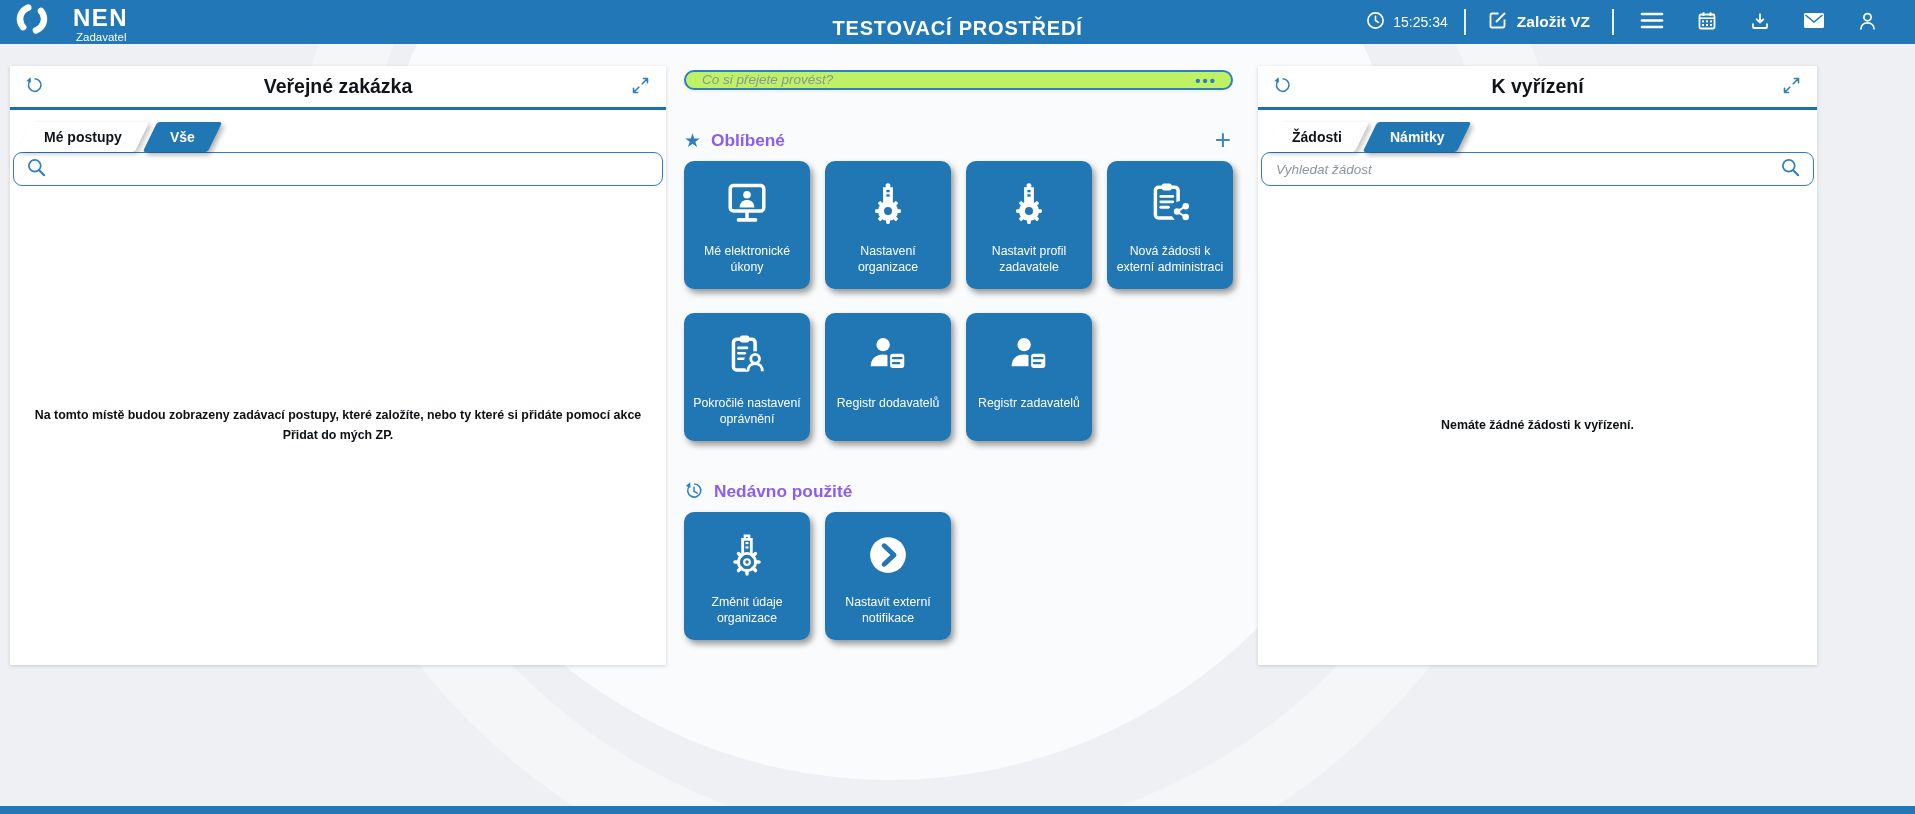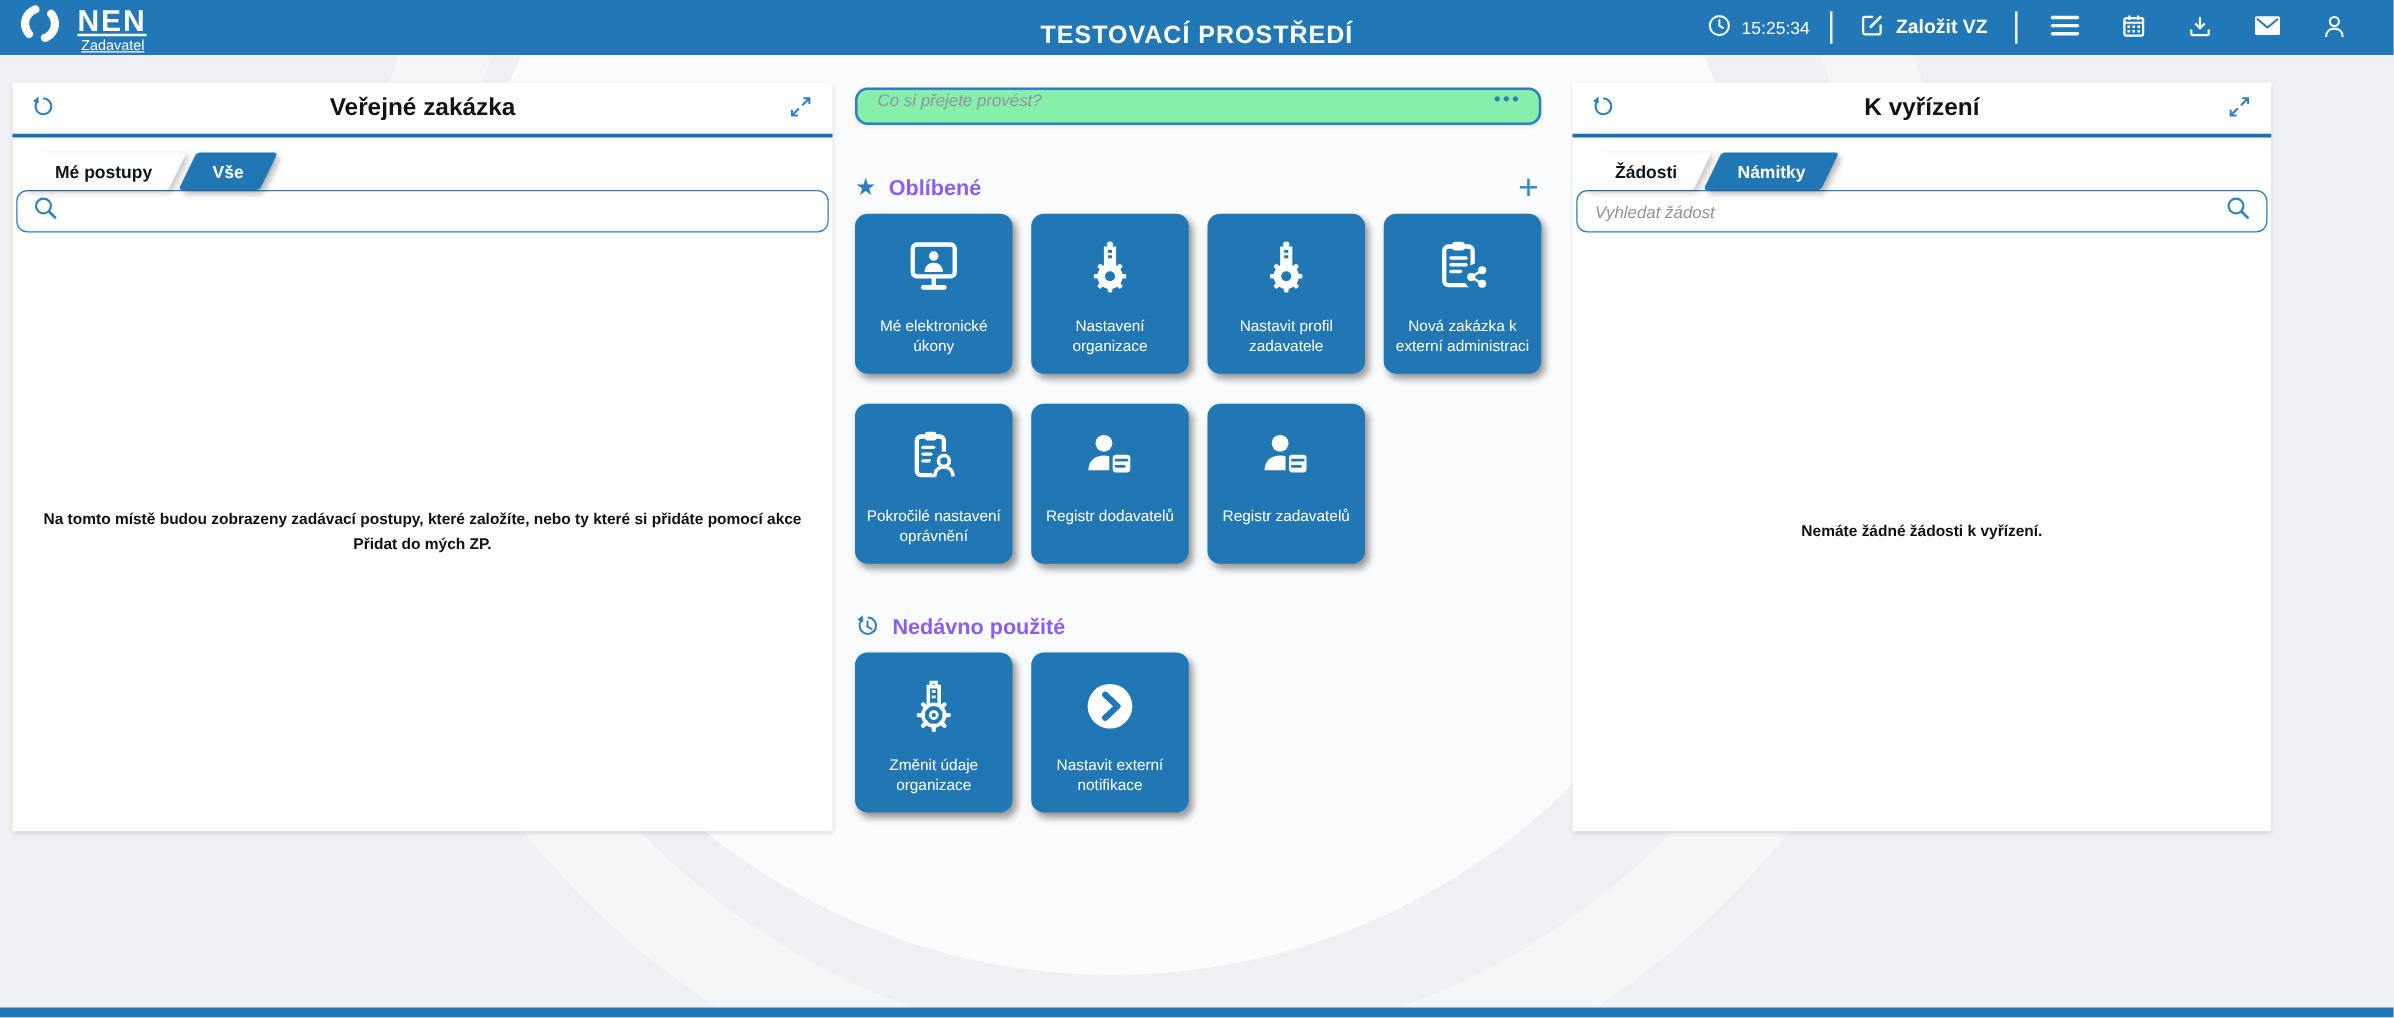--- a/index.html
+++ b/index.html
@@ -6,21 +6,21 @@
   body{
     width:1915px;height:814px;position:relative;overflow:hidden;
     background:#eef0f3;
     font-family:"Liberation Sans",sans-serif;
   }
   
   .wm-circle{position:absolute;left:370px;top:-260px;width:1040px;height:1040px;border-radius:50%;background:#fafbfc;}
   .wm-ring{position:absolute;left:280px;top:-380px;width:1290px;height:1290px;border-radius:50%;border:70px solid #f4f6f8;box-sizing:border-box;}
   
   .topbar{position:absolute;left:0;top:0;width:100%;height:44px;background:#2277b6;display:flex;align-items:center;color:#fff;z-index:10;}
-  .brand{display:flex;align-items:flex-start;margin-left:14px;gap:12px;cursor:pointer;text-decoration:underline;}
+  .brand{display:flex;align-items:flex-start;margin-left:14px;gap:23px;cursor:pointer;}
   .brand-txt{display:flex;flex-direction:column;line-height:1;}
   .brand-name{font-size:24px;font-weight:bold;letter-spacing:1.5px;margin-top:5px;}
   .brand-sub{font-size:11.5px;margin-top:2px;margin-left:3px;}
   .env-title{position:absolute;left:50%;transform:translateX(-50%);font-size:20px;font-weight:bold;letter-spacing:.8px;white-space:nowrap;margin-top:12px;}
   .topbar-right{margin-left:auto;display:flex;align-items:center;padding-right:38px;}
   .clock-group{display:flex;align-items:center;gap:8px;font-size:14px;}
   .tb-divider{width:2px;height:26px;background:rgba(255,255,255,.9);margin:0 16px;}
   .create-btn{display:flex;align-items:center;gap:9px;font-size:15.5px;font-weight:bold;cursor:pointer;background:none;border:none;color:#fff;font-family:inherit;}
   .tb-icons{display:flex;align-items:center;gap:33px;margin-left:10px;}
   .tb-icon-btn{background:none;border:none;padding:0;cursor:pointer;display:flex;align-items:center;}
@@ -36,21 +36,21 @@
   .tab .tab-label{transform:skewX(26deg);font-size:14px;font-weight:bold;padding:0 20px;white-space:nowrap;}
   .tab-inactive{background:#fff;color:#0f1419;box-shadow:4px 2px 5px rgba(0,0,0,.22);}
   .tab-active{background:#2176b4;color:#fff;margin-left:8px;box-shadow:4px 3px 5px rgba(0,0,0,.3);}
   .search-box{flex:none;margin:0 3px;height:34px;border:1.6px solid #2e7fc0;border-radius:9px;background:#fff;display:flex;align-items:center;padding:0 12px;box-sizing:border-box;}
   .search-box input{flex:1;border:none;outline:none;font-size:13.5px;font-family:inherit;color:#222;background:transparent;}
   input::placeholder{font-style:italic;color:#8d949c;}
   .empty-area{flex:1;display:flex;align-items:center;justify-content:center;text-align:center;padding:0 18px;}
   .empty-text{font-size:12.4px;font-weight:bold;color:#0c1013;line-height:1.55;max-width:628px;}
   
   .center-col{position:absolute;left:684px;top:66px;width:549px;z-index:2;}
-  .command-box{margin-top:4px;height:30px;border:2.4px solid #2e7fc0;border-radius:10px;background:#86efac;display:flex;align-items:flex-start;padding:0 14px;box-sizing:border-box;box-shadow:0 1px 3px rgba(0,0,0,.08);}
+  .command-box{margin-top:4px;height:20px;border:2.4px solid #2e7fc0;border-radius:10px;background:#bef264;display:flex;align-items:flex-end;padding:0 14px;box-sizing:border-box;box-shadow:0 1px 3px rgba(0,0,0,.08);}
   .command-box input{flex:1;border:none;outline:none;font-size:13.5px;font-family:inherit;background:transparent;color:#222;}
   .more-btn{background:none;border:none;color:#2e7fc0;font-weight:bold;font-size:15px;letter-spacing:2px;cursor:pointer;padding:0;line-height:1;}
   .section-header{display:flex;align-items:center;margin-top:38px;height:24px;}
   .section-header .hdr-icon{margin-right:10px;display:flex;align-items:center;}
   .star-glyph{color:#2e7fc0;font-size:19px;line-height:1;}
   .section-title{font-size:17.3px;font-weight:bold;color:#8b5cf6;}
   .plus-btn{margin-left:auto;background:none;border:none;color:#3c87c4;font-size:28px;font-weight:300;line-height:20px;cursor:pointer;padding:0 2px;font-family:inherit;}
   .tiles{display:flex;flex-wrap:wrap;gap:24px 15px;margin-top:9px;}
   .tile{width:126px;height:128px;background:#2176b4;border-radius:10px;box-shadow:3px 4px 6px rgba(0,0,0,.4);display:flex;flex-direction:column;color:#fff;cursor:pointer;}
   .tile-icon{height:78px;flex:none;display:flex;align-items:center;justify-content:center;padding-top:4px;}
@@ -272,21 +272,21 @@
               <line x1="30.5" y1="31" x2="38.5" y2="26"></line>
               <line x1="30.5" y1="31" x2="38.5" y2="36"></line>
             </g>
             <g fill="#fff">
               <circle cx="30.5" cy="31" r="3"></circle>
               <circle cx="38.5" cy="26" r="3"></circle>
               <circle cx="38.5" cy="36" r="3"></circle>
             </g>
           </svg>
         </div>
-    <div class="tile-label">Nová zakázka k externí administraci</div>
+    <div class="tile-label">Nová žádosti k externí administraci</div>
   </div>
       <div class="tile">
     <div class="tile-icon">
           <svg viewBox="0 0 48 48" width="52" height="52">
             <rect x="11.5" y="8.5" width="20" height="28.5" rx="3" fill="none" stroke="#fff" stroke-width="3.2"></rect>
             <rect x="17.5" y="5" width="8.5" height="6.5" rx="2" fill="#fff"></rect>
             <g stroke="#fff" stroke-width="2.4" stroke-linecap="round">
               <line x1="16" y1="16.5" x2="24" y2="16.5"></line>
               <line x1="16" y1="21.5" x2="22" y2="21.5"></line>
               <line x1="16" y1="26.5" x2="22" y2="26.5"></line>

